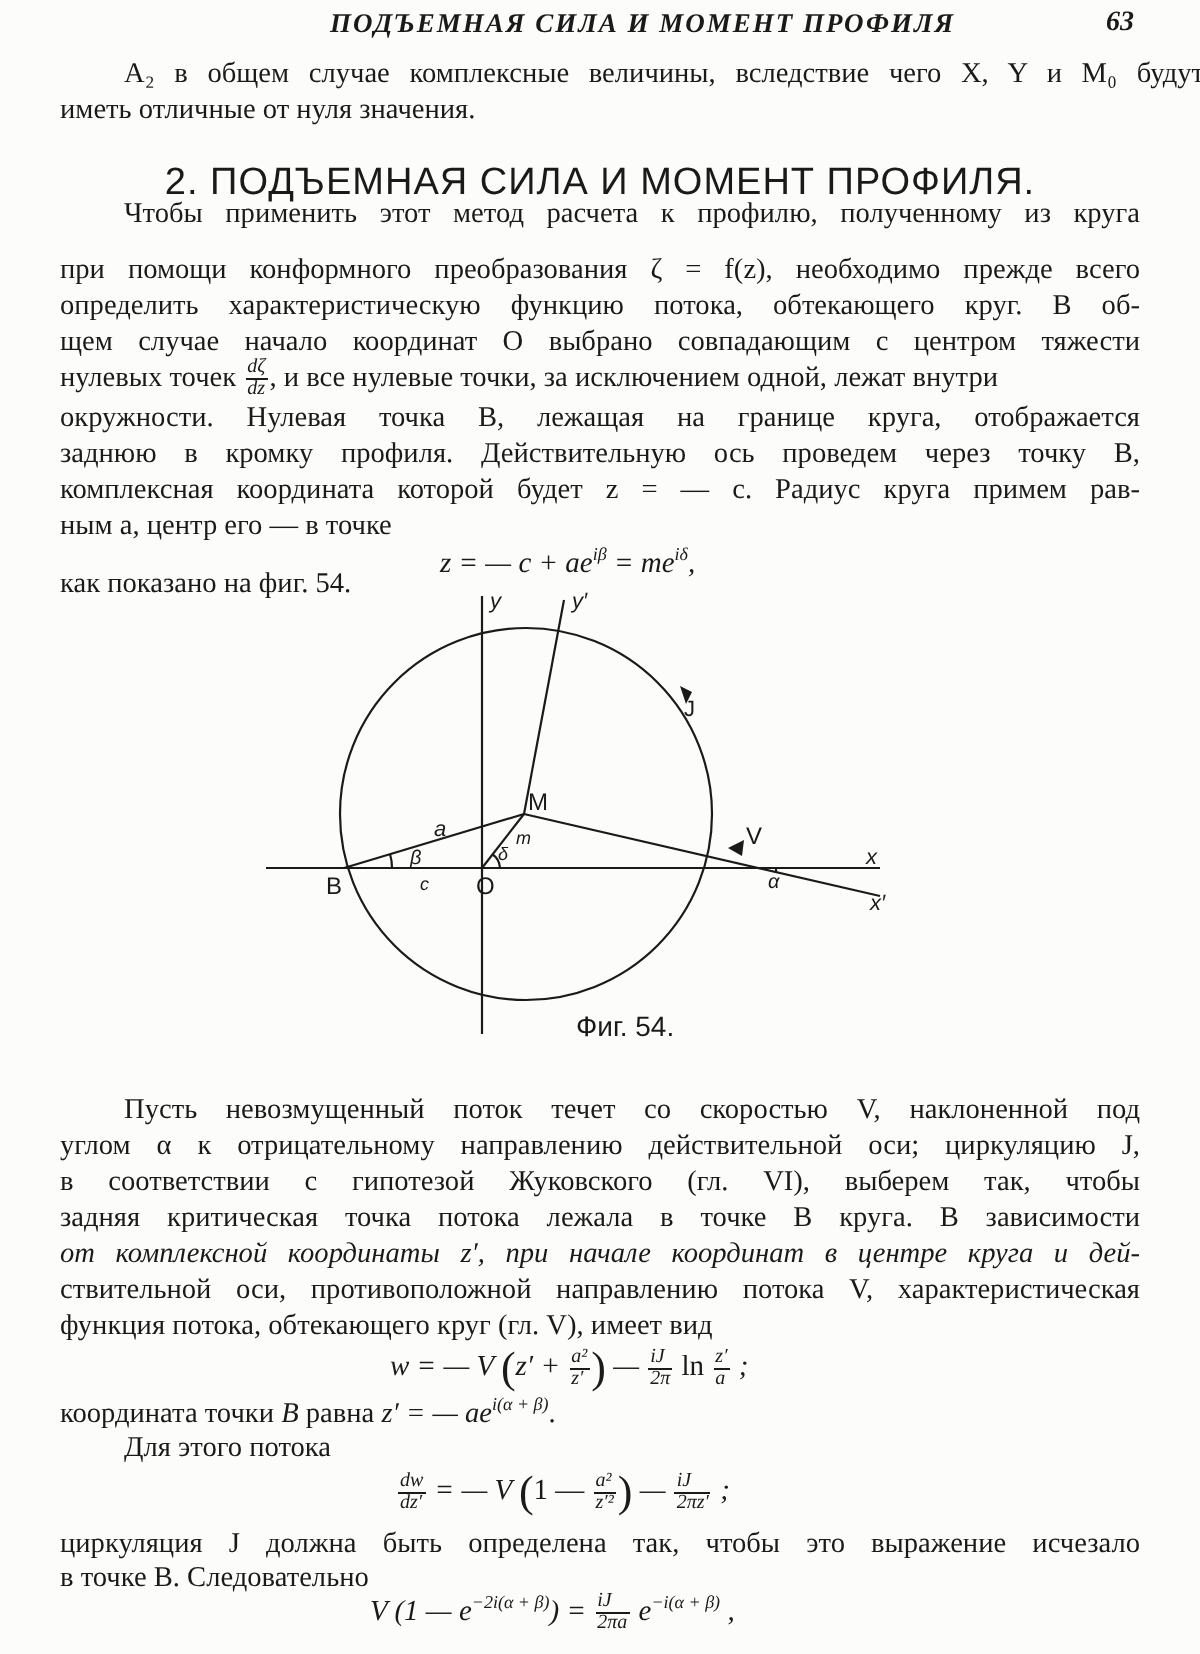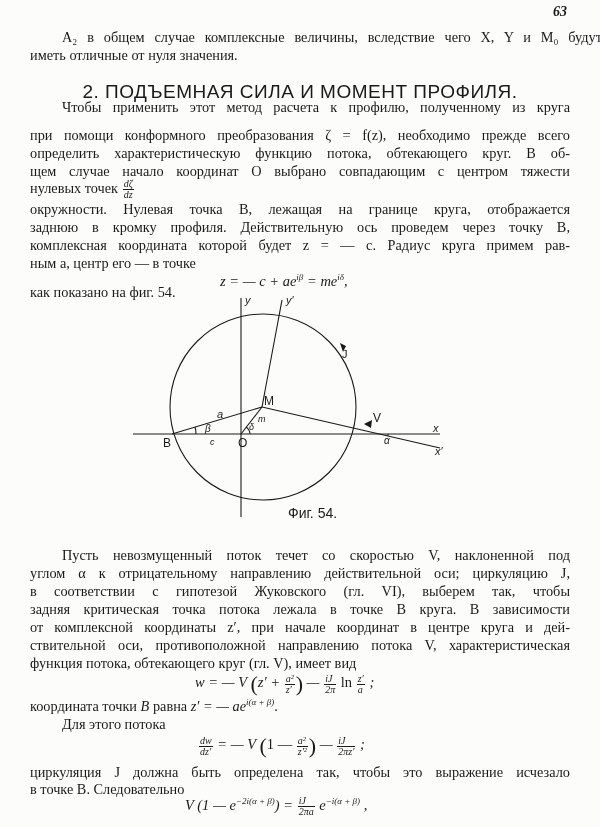--- a/index.html
+++ b/index.html
@@ -46,38 +46,39 @@
     position:absolute; left:288px; top:505px;
     font-family:"Liberation Sans", "DejaVu Sans", sans-serif; font-size:14px;
   }
   svg text { font-family:"Liberation Sans", "DejaVu Sans", sans-serif; }
   .ital { font-style:italic; }
 </style>
 </head>
 <body>
 
 <div class="abs header">
+  <span class="running-title">ПОДЪЕМНАЯ СИЛА И МОМЕНТ ПРОФИЛЯ</span>
   <span class="page-num">63</span>
 </div>
 
 <div class="line" style="top:28px;margin-left:32px;">A₂ в общем случае комплексные величины, вследствие чего X, Y и M₀ будут</div>
 <div class="line last" style="top:46px;">иметь отличные от нуля значения.</div>
 
 <div class="section-title">2. ПОДЪЕМНАЯ СИЛА И МОМЕНТ ПРОФИЛЯ.</div>
 
 <div class="line indent" style="top:98px;">Чтобы применить этот метод расчета к профилю, полученному из круга</div>
 <div class="line" style="top:126px;">при помощи конформного преобразования ζ = f(z), необходимо прежде всего</div>
 <div class="line" style="top:144px;">определить характеристическую функцию потока, обтекающего круг. В об-</div>
 <div class="line" style="top:162px;">щем случае начало координат O выбрано совпадающим с центром тяжести</div>
 <div class="abs" style="left:30px; top:179px; font-size:14.3px; white-space:nowrap; width:540px;">
   <span>нулевых точек</span>
   <span class="frac ital">
     <span class="num">dζ</span>
     <span class="den">dz</span>
-  </span>
+  </span><span>, и все нулевые точки, за исключением одной, лежат внутри</span>
 </div>
 <div class="line" style="top:200px;">окружности. Нулевая точка B, лежащая на границе круга, отображается</div>
 <div class="line" style="top:218px;">заднюю в кромку профиля. Действительную ось проведем через точку B,</div>
 <div class="line" style="top:236px;">комплексная координата которой будет z = — c. Радиус круга примем рав-</div>
 <div class="line last" style="top:254px;">ным a, центр его — в точке</div>
 
 <div class="formula" style="left:220px; top:272px;">
   <span>z = — c + ae</span><sup>iβ</sup><span> = me</span><sup>iδ</sup><span>,</span>
 </div>
 <div class="line last" style="top:283px;">как показано на фиг. 54.</div>
@@ -124,21 +125,21 @@
     <text x="249" y="430" font-style="italic" font-size="9">δ</text>
     <text x="384" y="444" font-style="italic" font-size="10">α</text>
   </g>
 </svg>
 <div class="fig-caption">Фиг. 54.</div>
 
 <div class="line indent" style="top:546px;">Пусть невозмущенный поток течет со скоростью V, наклоненной под</div>
 <div class="line" style="top:564px;">углом α к отрицательному направлению действительной оси; циркуляцию J,</div>
 <div class="line" style="top:582px;">в соответствии с гипотезой Жуковского (гл. VI), выберем так, чтобы</div>
 <div class="line" style="top:600px;">задняя критическая точка потока лежала в точке B круга. В зависимости</div>
-<div class="line" style="top:618px;">от комплексной координаты z′, при начале координат в центре круга и дей-</div>
+<div class="line" style="top:618px;font-style:italic;">от комплексной координаты z′, при начале координат в центре круга и дей-</div>
 <div class="line" style="top:636px;">ствительной оси, противоположной направлению потока V, характеристическая</div>
 <div class="line last" style="top:654px;">функция потока, обтекающего круг (гл. V), имеет вид</div>
 
 <div class="formula" style="left:195px; top:671px;">
   <span>w = — V</span>
   <span class="paren">(</span><span>z′ +</span>
   <span class="frac"><span class="num">a²</span><span class="den">z′</span></span><span class="paren">)</span><span> — </span><span class="frac"><span class="num">iJ</span><span class="den">2π</span></span><span style="font-style:normal"> ln </span><span class="frac"><span class="num">z′</span><span class="den">a</span></span><span> ;</span>
 </div>
 
 <div class="abs" style="left:30px; top:697px; font-size:14.3px; white-space:nowrap;">

